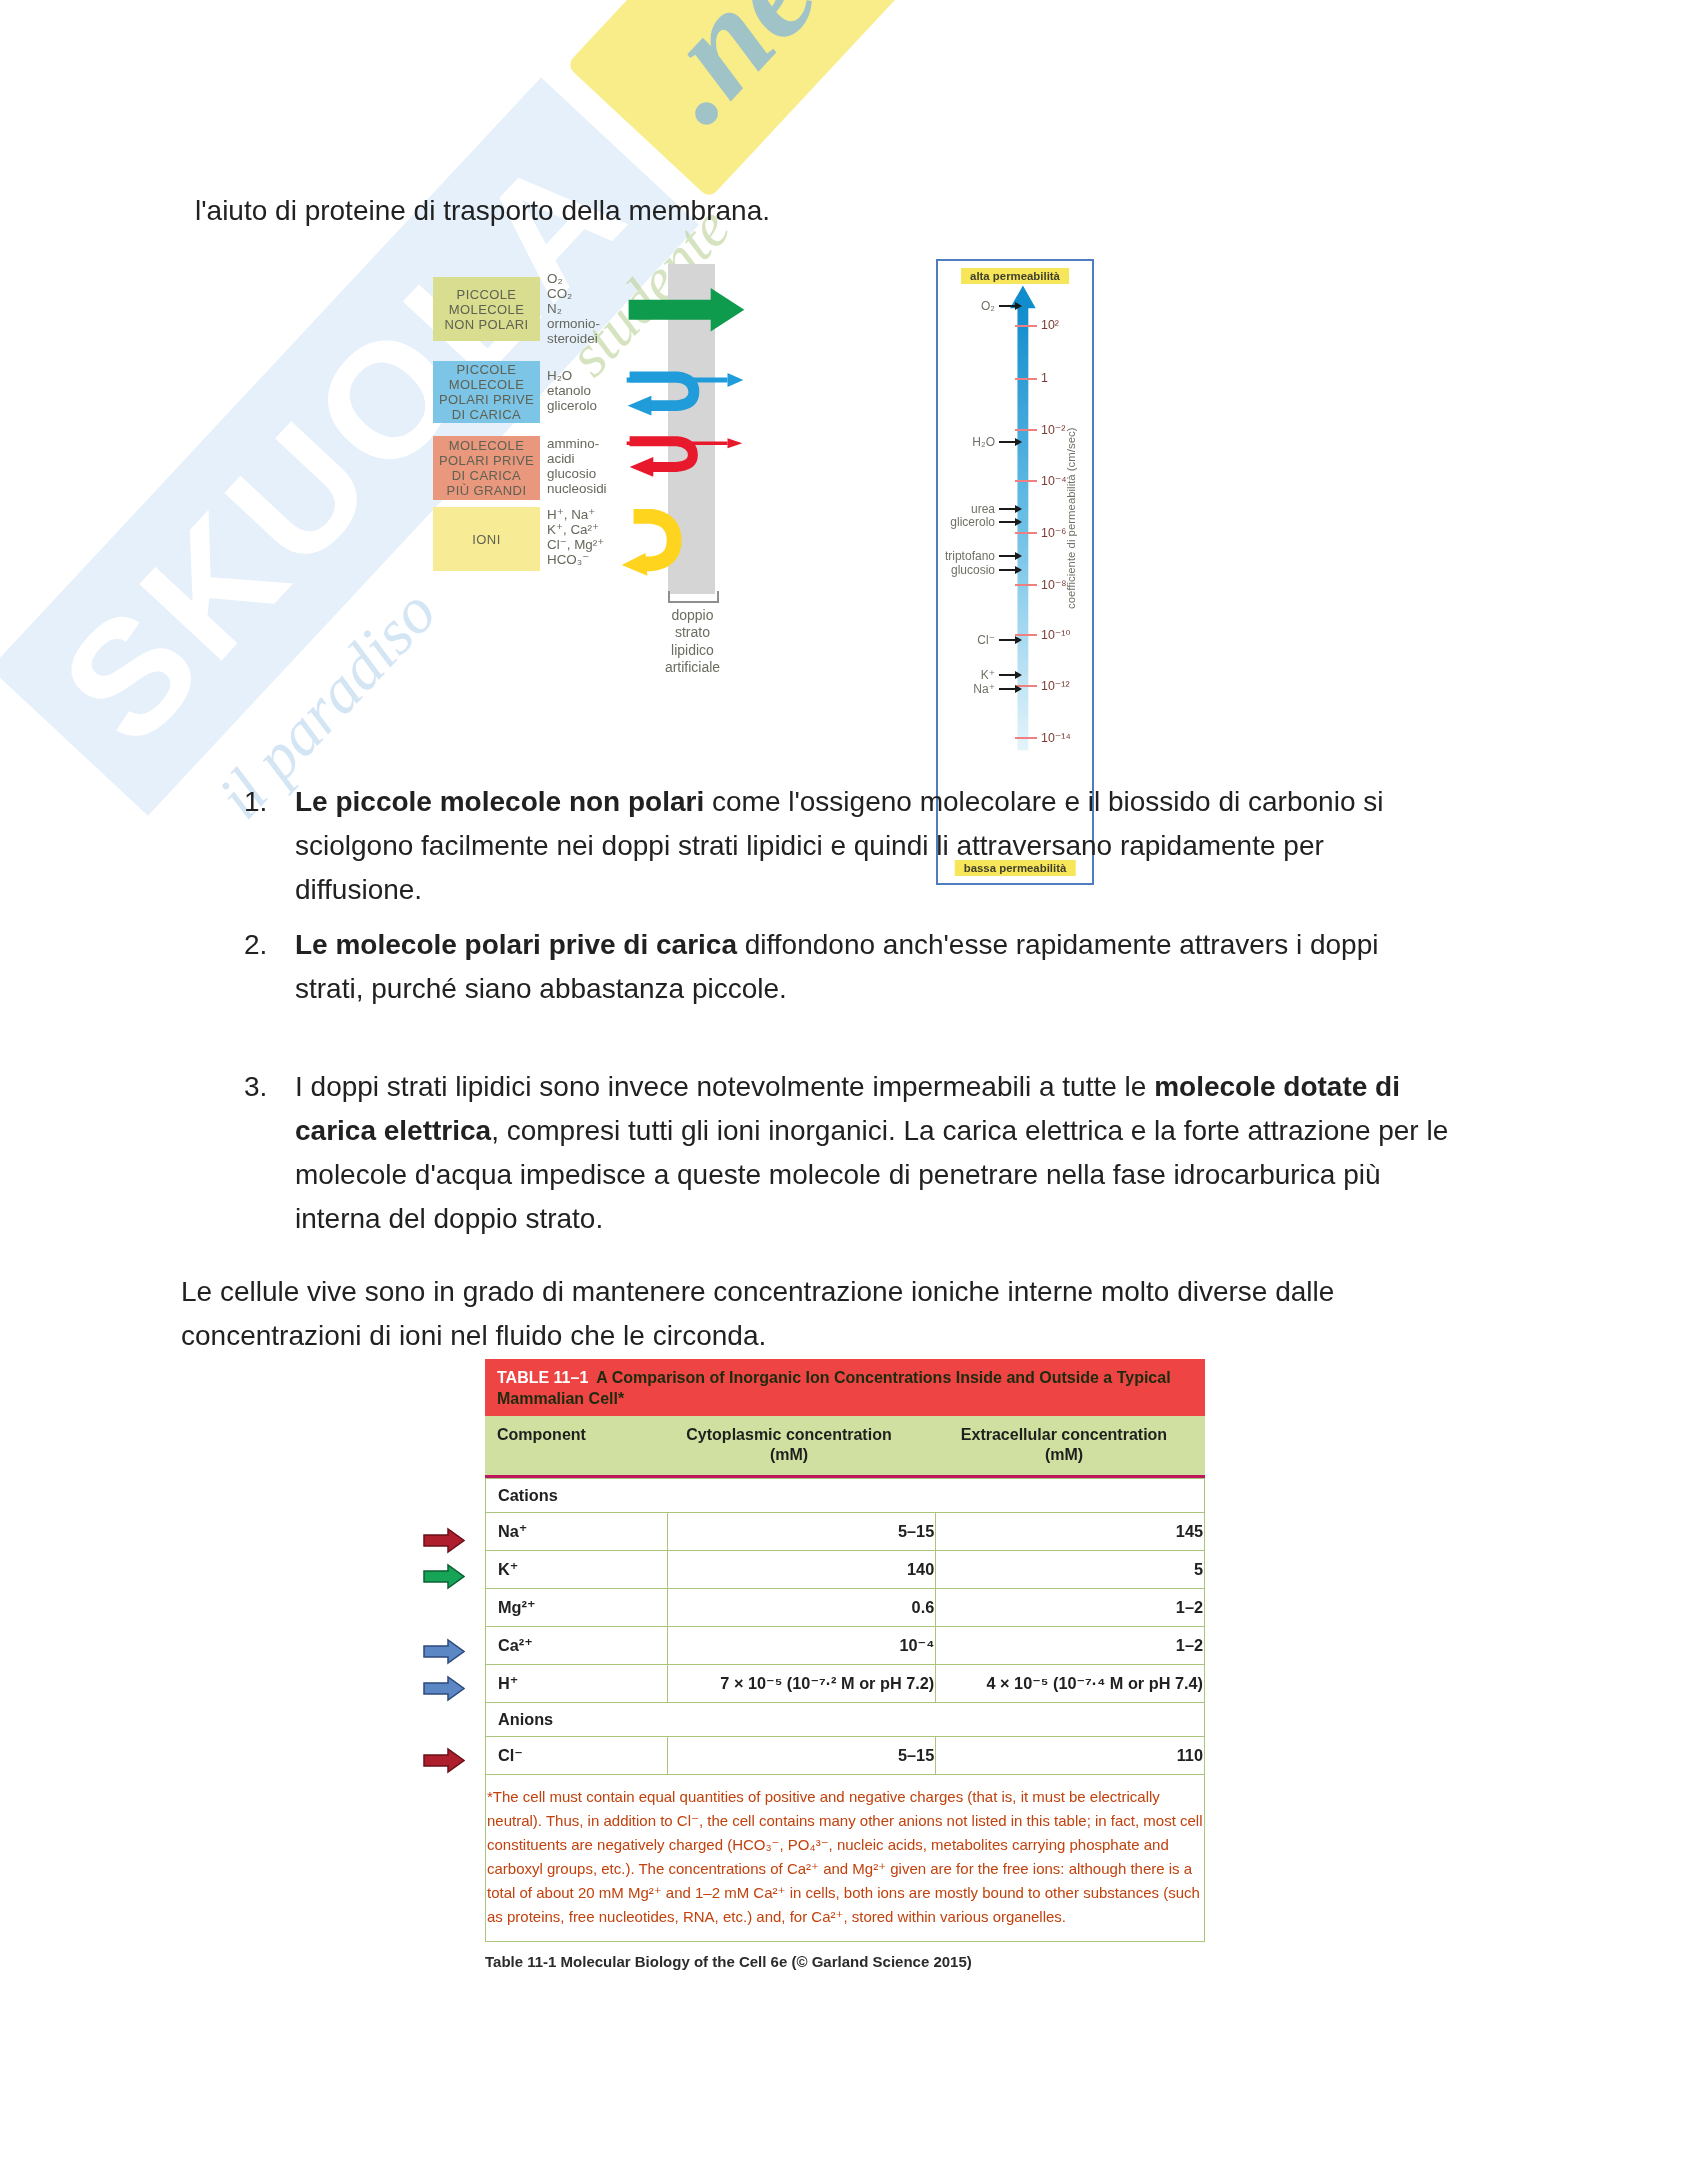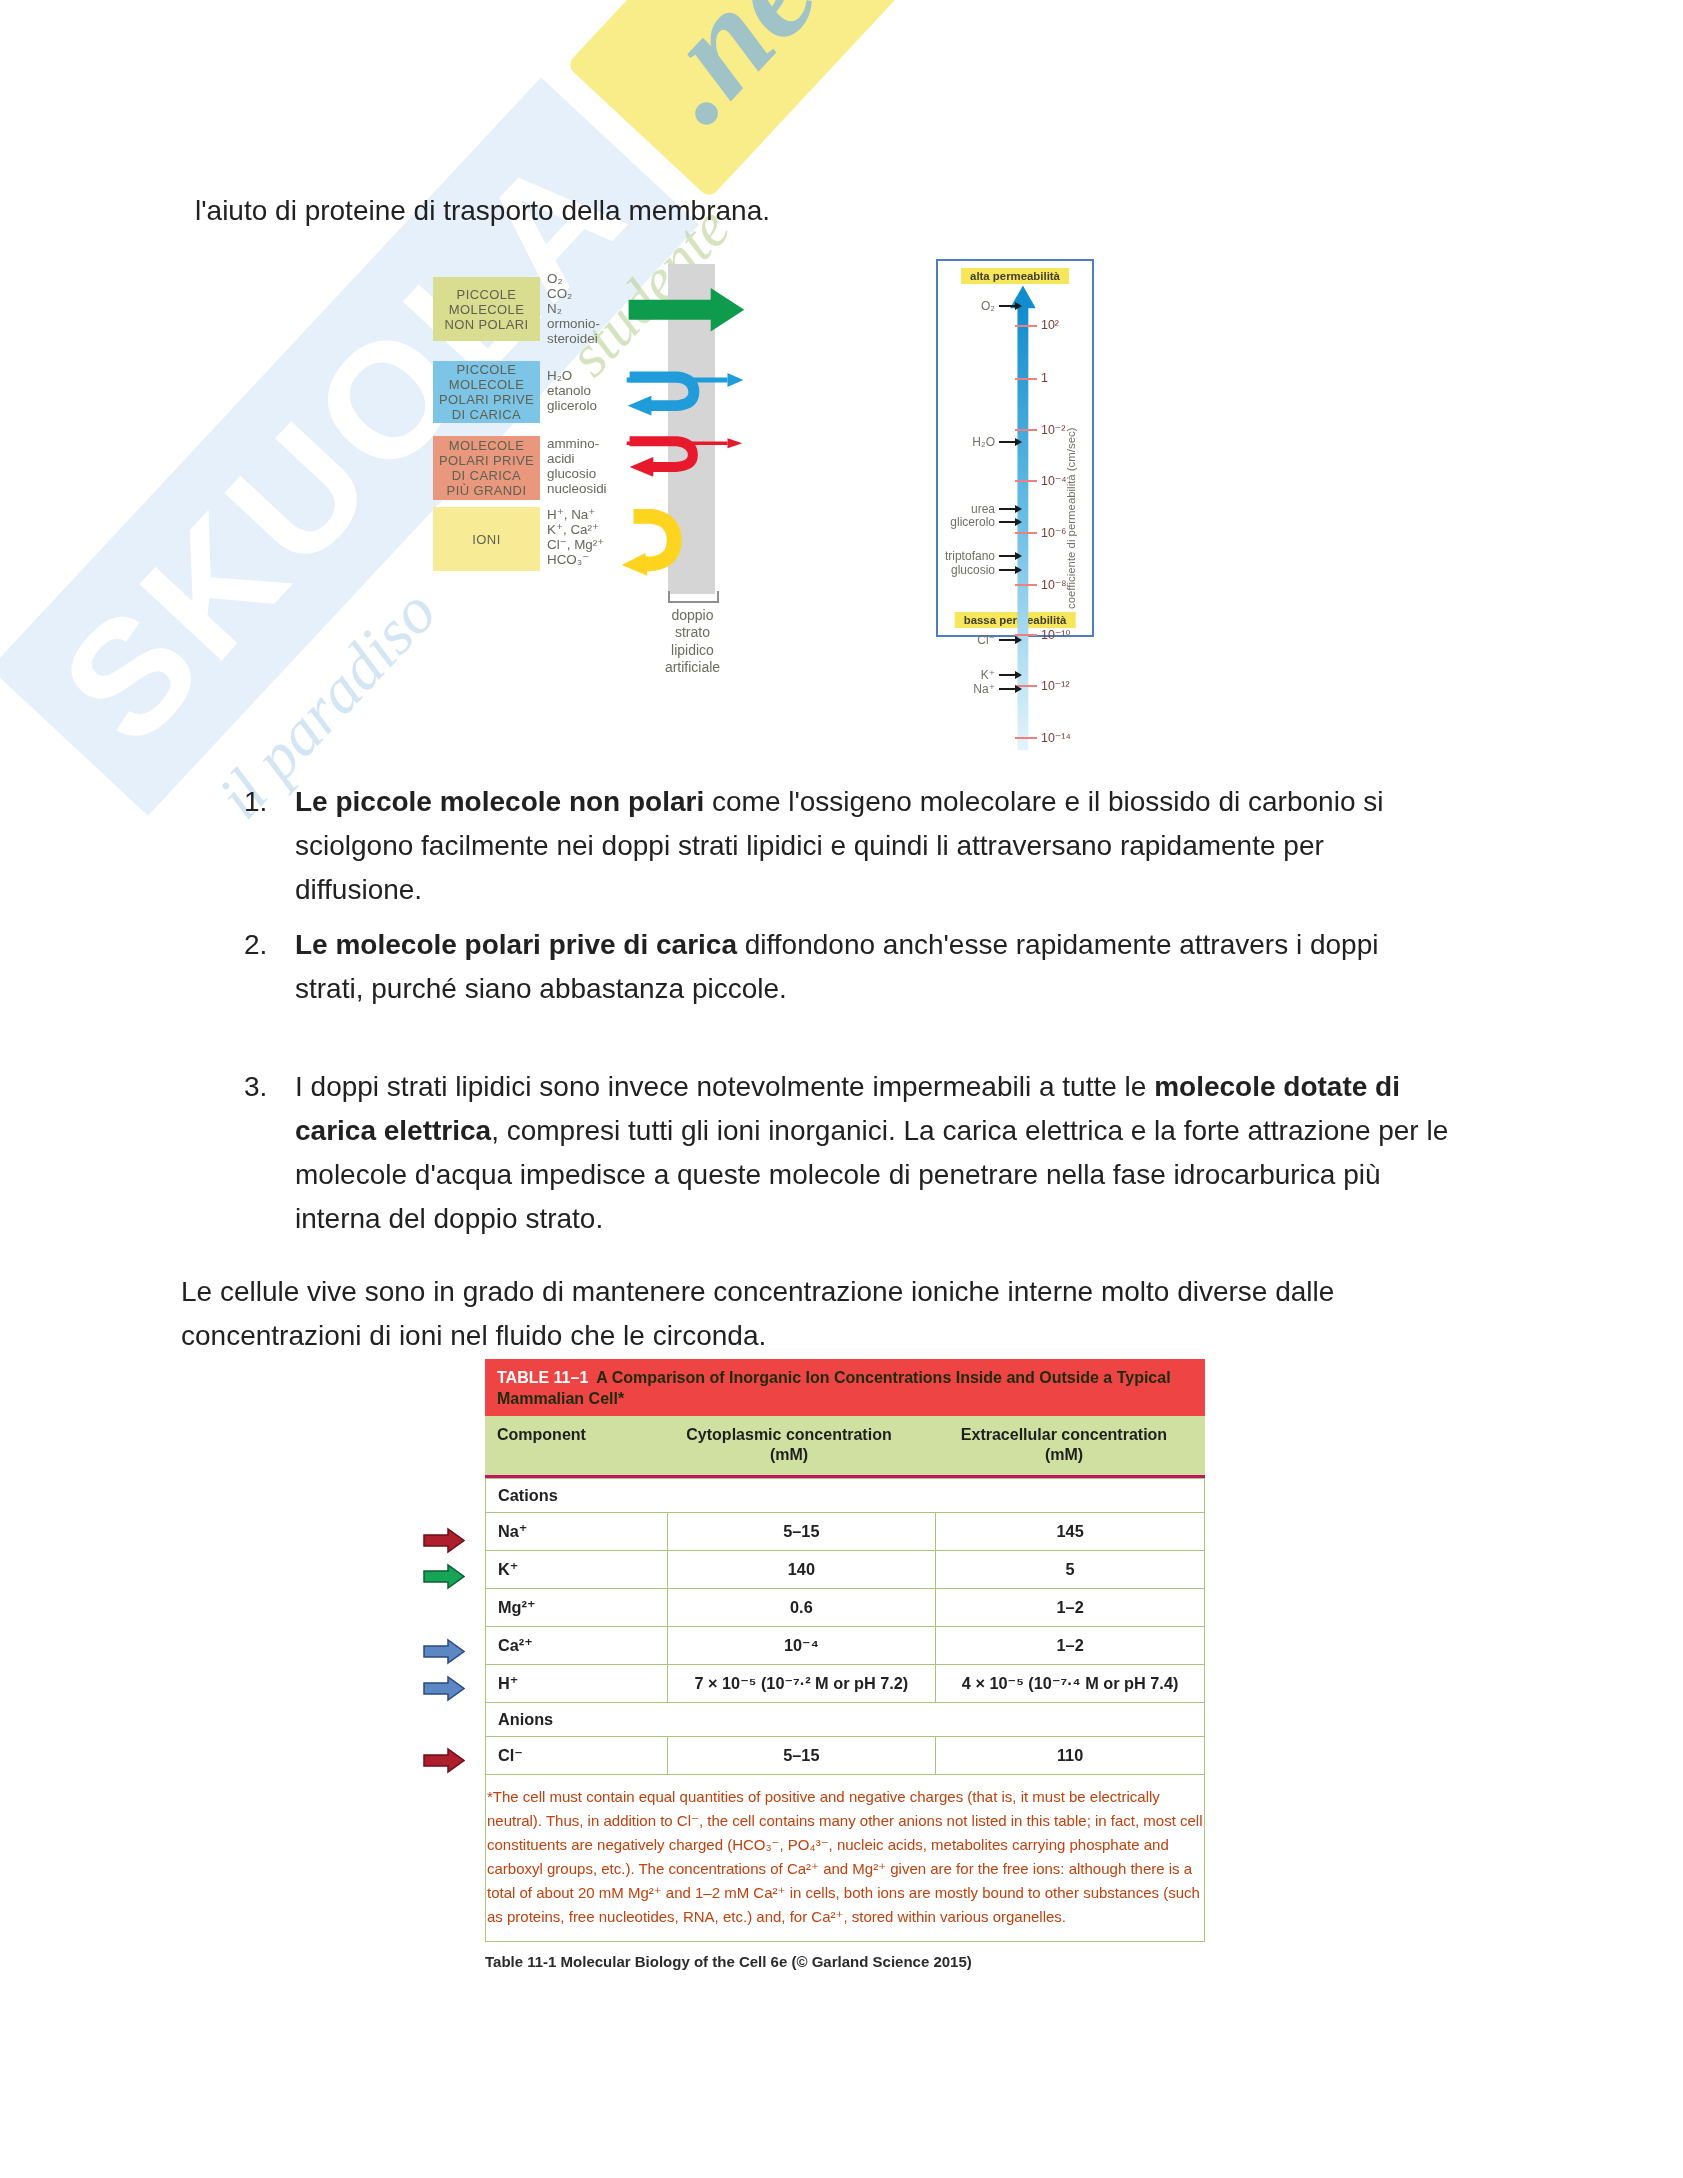--- a/index.html
+++ b/index.html
@@ -35,21 +35,21 @@
   .class-box{position:absolute;left:433px;width:107px;display:flex;align-items:center;justify-content:center;
              text-align:center;font-size:13px;line-height:15px;letter-spacing:0.4px;color:#5f6152;}
   .mol-list{position:absolute;left:547px;width:119px;font-size:13.4px;line-height:15px;color:#66685c;}
   .membrane-bar{position:absolute;left:668px;top:264px;width:47px;height:330px;background:#d5d5d5;}
   .bracket{position:absolute;left:668px;top:591px;width:47px;height:10px;
            border-left:2px solid #8f8f8f;border-right:2px solid #8f8f8f;border-bottom:2px solid #8f8f8f;}
   .membrane-label{position:absolute;left:634px;top:607px;width:117px;text-align:center;
                   font-size:14px;line-height:17.3px;color:#6b6d60;}
 
   
-  .scale-fig{position:absolute;left:936px;top:259px;width:158px;height:378px;background:#fff;
+  .scale-fig{position:absolute;left:936px;top:259px;width:158px;height:626px;background:#fff;
              border:2.5px solid #4f7dbe;box-sizing:border-box;}
   .scale-label{position:absolute;left:50%;transform:translateX(-50%);background:#f7e65a;color:#3f3f2e;
                font-size:11.4px;font-weight:bold;padding:2px 9px;white-space:nowrap;}
   .tick-line{position:absolute;left:77px;width:22px;height:2px;background:#ef8080;}
   .tick-label{position:absolute;left:103px;transform:translateY(-50%);font-size:12.4px;color:#7c3a34;white-space:nowrap;}
   .marker-label{position:absolute;left:0;width:57px;text-align:right;transform:translateY(-50%);
                 font-size:12px;color:#6f7164;white-space:nowrap;}
   .marker-line{position:absolute;left:61px;width:17px;height:2px;background:#1a1a1a;}
   .marker-head{position:absolute;left:77px;width:0;height:0;border-left:7px solid #1a1a1a;
                border-top:4px solid transparent;border-bottom:4px solid transparent;transform:translateY(-50%);}
@@ -65,21 +65,21 @@
   .hcell{padding:9px 4px 10px;font-size:16px;font-weight:bold;color:#1f1f1f;line-height:20px;box-sizing:border-box;}
   .hc0{width:170px;padding-left:12px;}
   .hc1{width:268px;text-align:center;}
   .hc2{flex:1;text-align:center;}
   table.body-table{border-collapse:collapse;width:100%;background:#fff;}
   table.body-table td{border:1.6px solid #a9c47b;font-size:16.3px;}
   tr.section-row{height:34px;}
   tr.data-row{height:38px;}
   td.section-cell{font-weight:bold;padding-left:12px;font-size:17px;}
   td.comp-cell{width:167px;font-weight:bold;padding-left:12px;font-size:17px;}
-  td.val-cell{width:265px;text-align:center;font-weight:bold;}
+  td.val-cell{width:265px;text-align:right;font-weight:bold;}
   .footnote{border:1.6px solid #a9c47b;border-top:none;padding:10px 1px 12px;
             font-size:15px;font-weight:normal;line-height:24px;color:#c2410c;}
   .caption{margin-top:11px;font-size:15px;font-weight:bold;color:#2b2b2b;}
   .row-arrow{position:absolute;left:423px;width:42px;height:27px;}
 </style>
 </head>
 <body>
 
 <div class="page">
 

